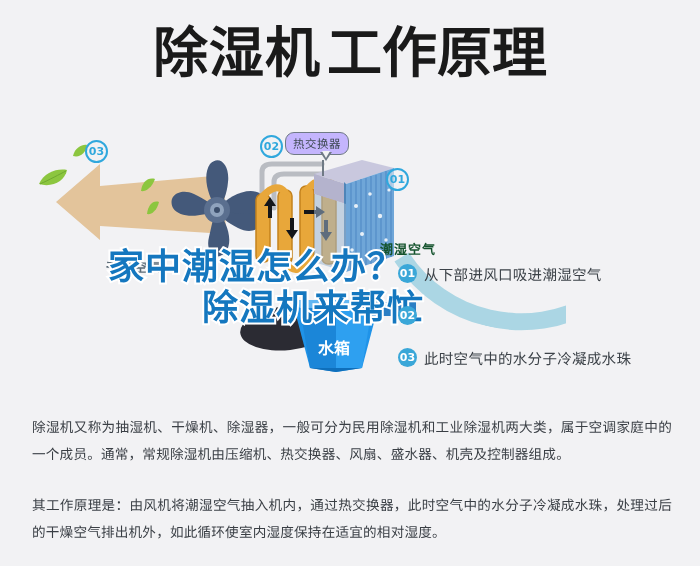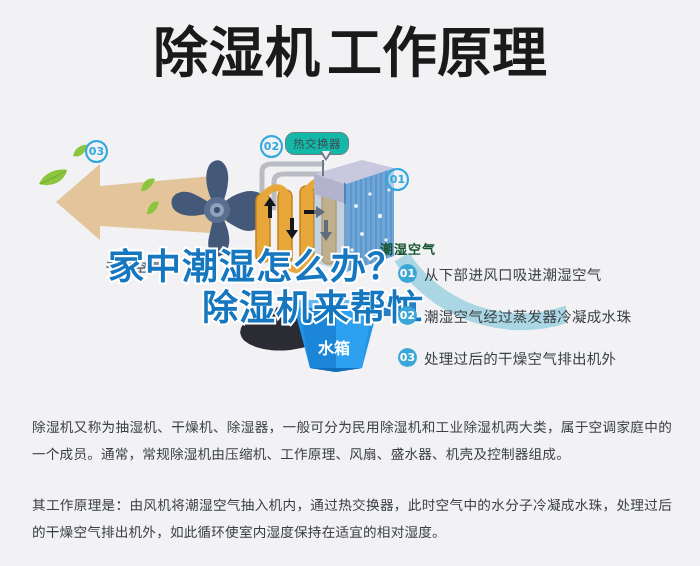--- a/index.html
+++ b/index.html
@@ -148,21 +148,21 @@
   .label-dry  { left: 106px; top: 95px; color: #5b6b77; margin-top: 42px; }
   .label-wet  { left: 380px; top: 119px; color: #14532d; }
   .label-tank { left: 318px; top: 215px; color: #ffffff; font-size: 16px; letter-spacing:0; }
 
   .bubble {
     position: absolute;
     left: 285px; top: 12px;
     padding: 2px 7px 3px;
     border: 1.6px solid #6f7a85;
     border-radius: 9px;
-    background: #14b8a6;
+    background: #c4b5fd;
     font-size: 11.5px;
     color: #3e4a54;
     white-space: nowrap;
     letter-spacing: .5px;
   }
   .bubble-tail {
     position: absolute;
     left: 320px; top: 32px;
     width: 0; height: 0;
     border-left: 6px solid transparent;
@@ -392,26 +392,25 @@
     <div class="overlay-line overlay-line-2">除湿机来帮忙</div>
   </div>
 
   <div class="steps">
     <div class="step-row">
       <span class="step-badge">01</span>
       <span class="step-text">从下部进风口吸进潮湿空气</span>
     </div>
     <div class="step-row">
       <span class="step-badge">02</span>
-      <span class="step-text">潮湿空气经过蒸发器冷凝成水珠</span>
     </div>
     <div class="step-row">
       <span class="step-badge">03</span>
-      <span class="step-text">处理过后的干燥空气排出机外</span>
+      <span class="step-text">此时空气中的水分子冷凝成水珠</span>
     </div>
   </div>
 
   <div class="copy">
-    <p class="para-1">除湿机又称为抽湿机、干燥机、除湿器，一般可分为民用除湿机和工业除湿机两大类，属于空调家庭中的一个成员。通常，常规除湿机由压缩机、工作原理、风扇、盛水器、机壳及控制器组成。</p>
+    <p class="para-1">除湿机又称为抽湿机、干燥机、除湿器，一般可分为民用除湿机和工业除湿机两大类，属于空调家庭中的一个成员。通常，常规除湿机由压缩机、热交换器、风扇、盛水器、机壳及控制器组成。</p>
     <p class="para-2">其工作原理是：由风机将潮湿空气抽入机内，通过热交换器，此时空气中的水分子冷凝成水珠，处理过后的干燥空气排出机外，如此循环使室内湿度保持在适宜的相对湿度。</p>
   </div>
 
 </div>
 
 </body></html>

